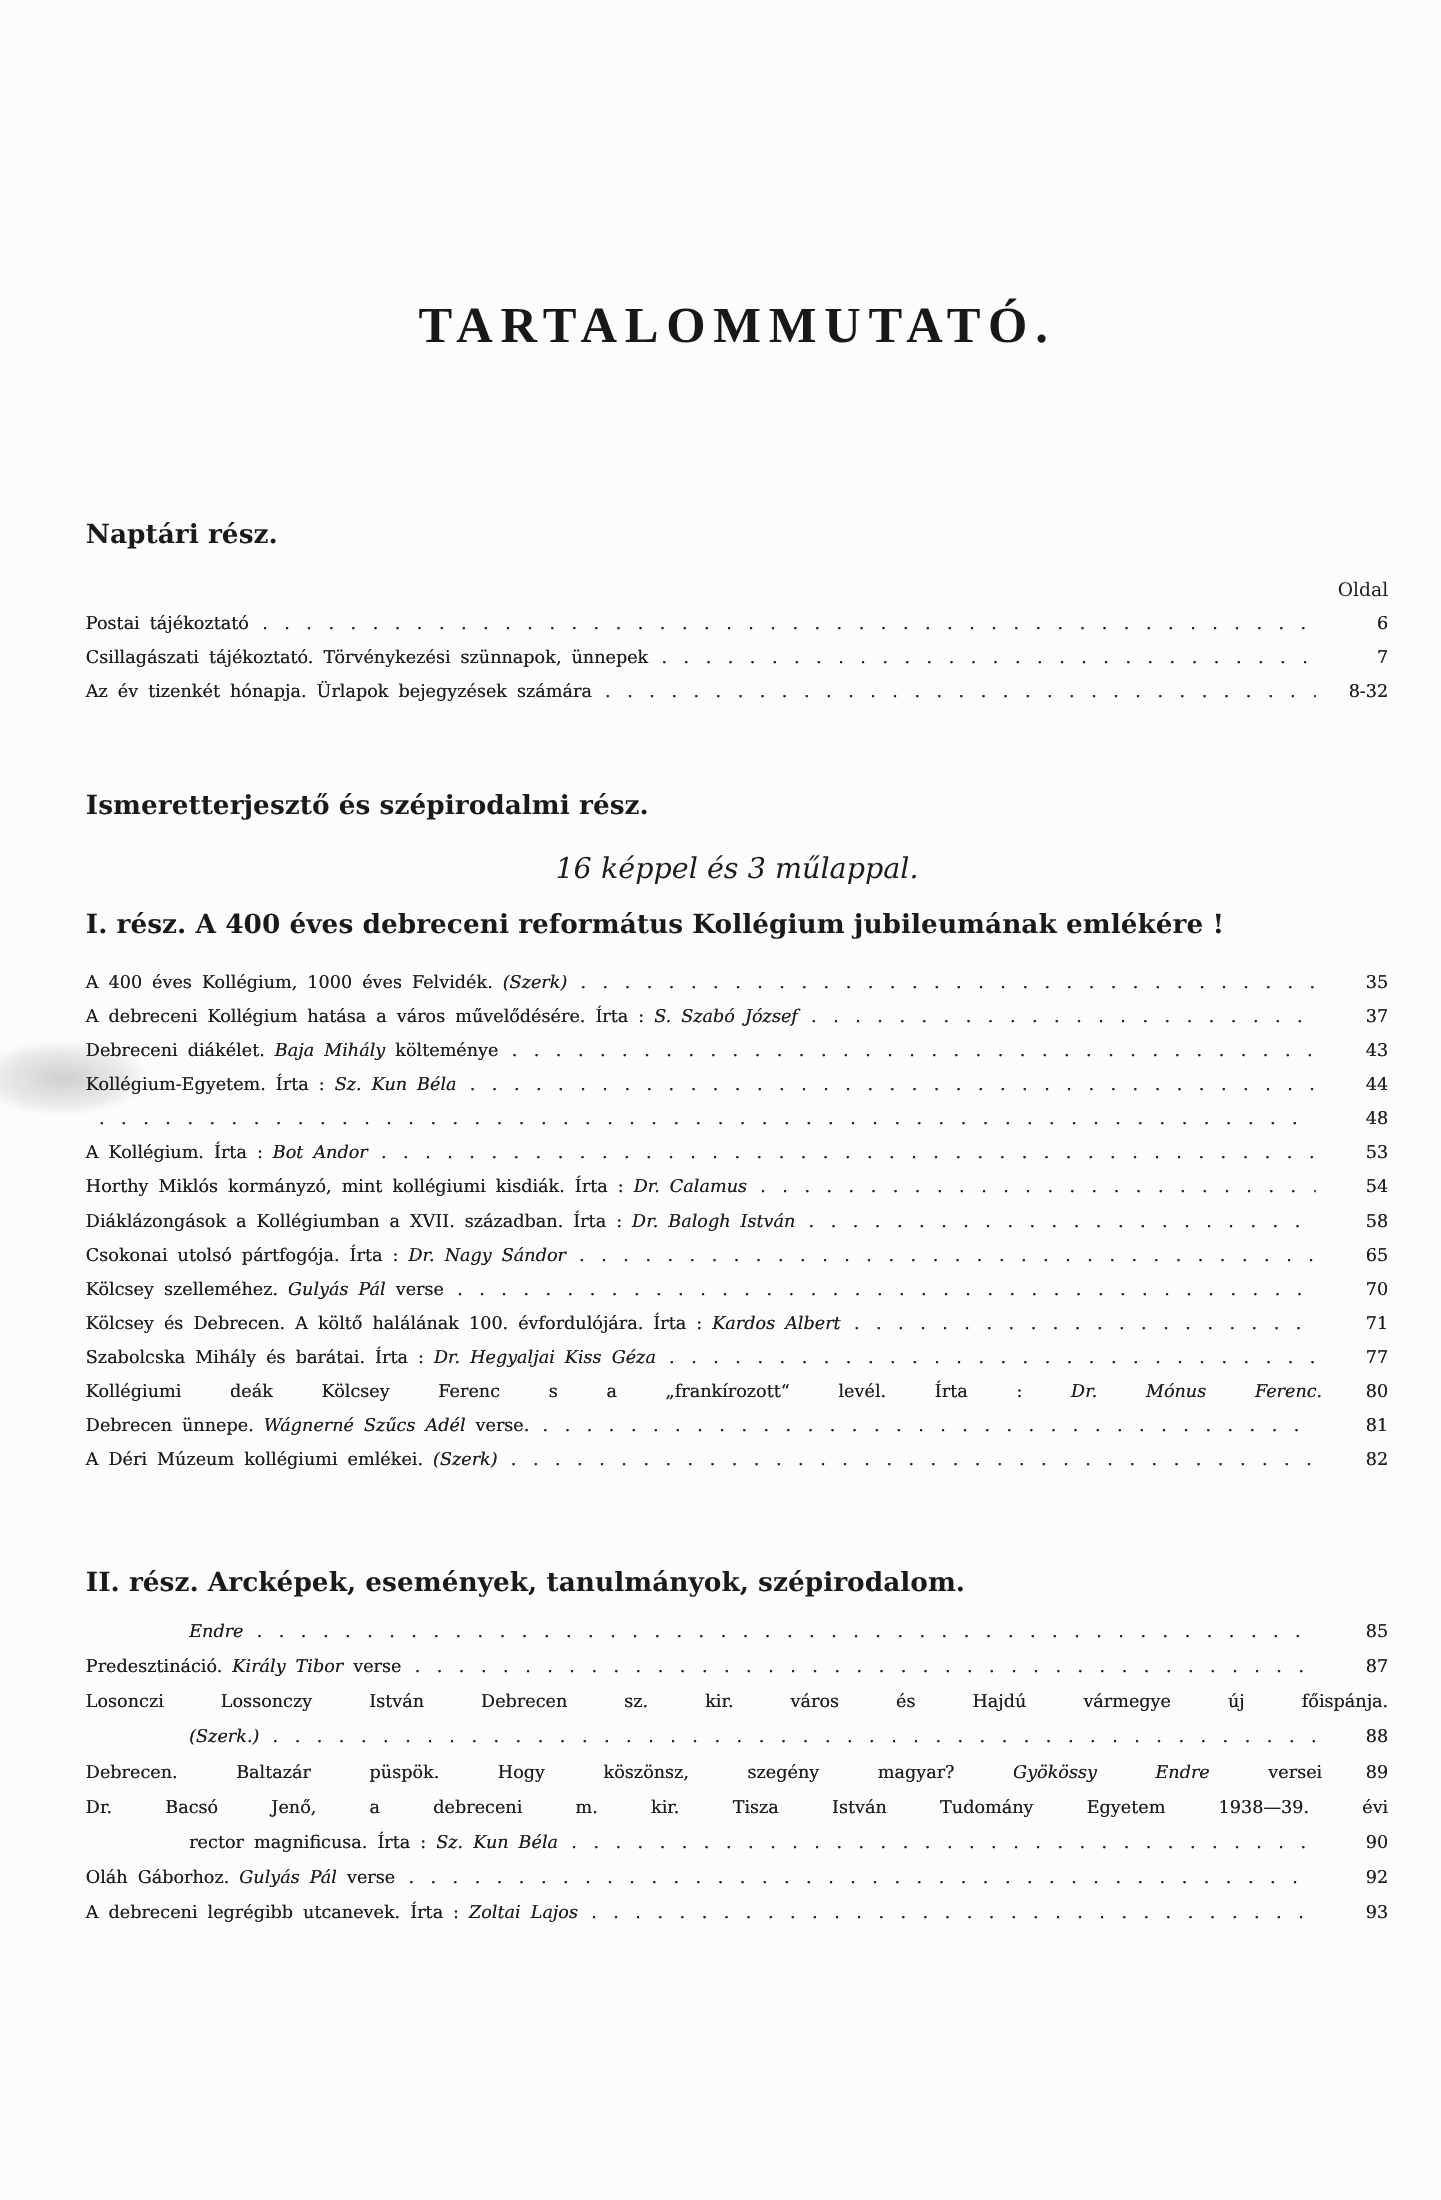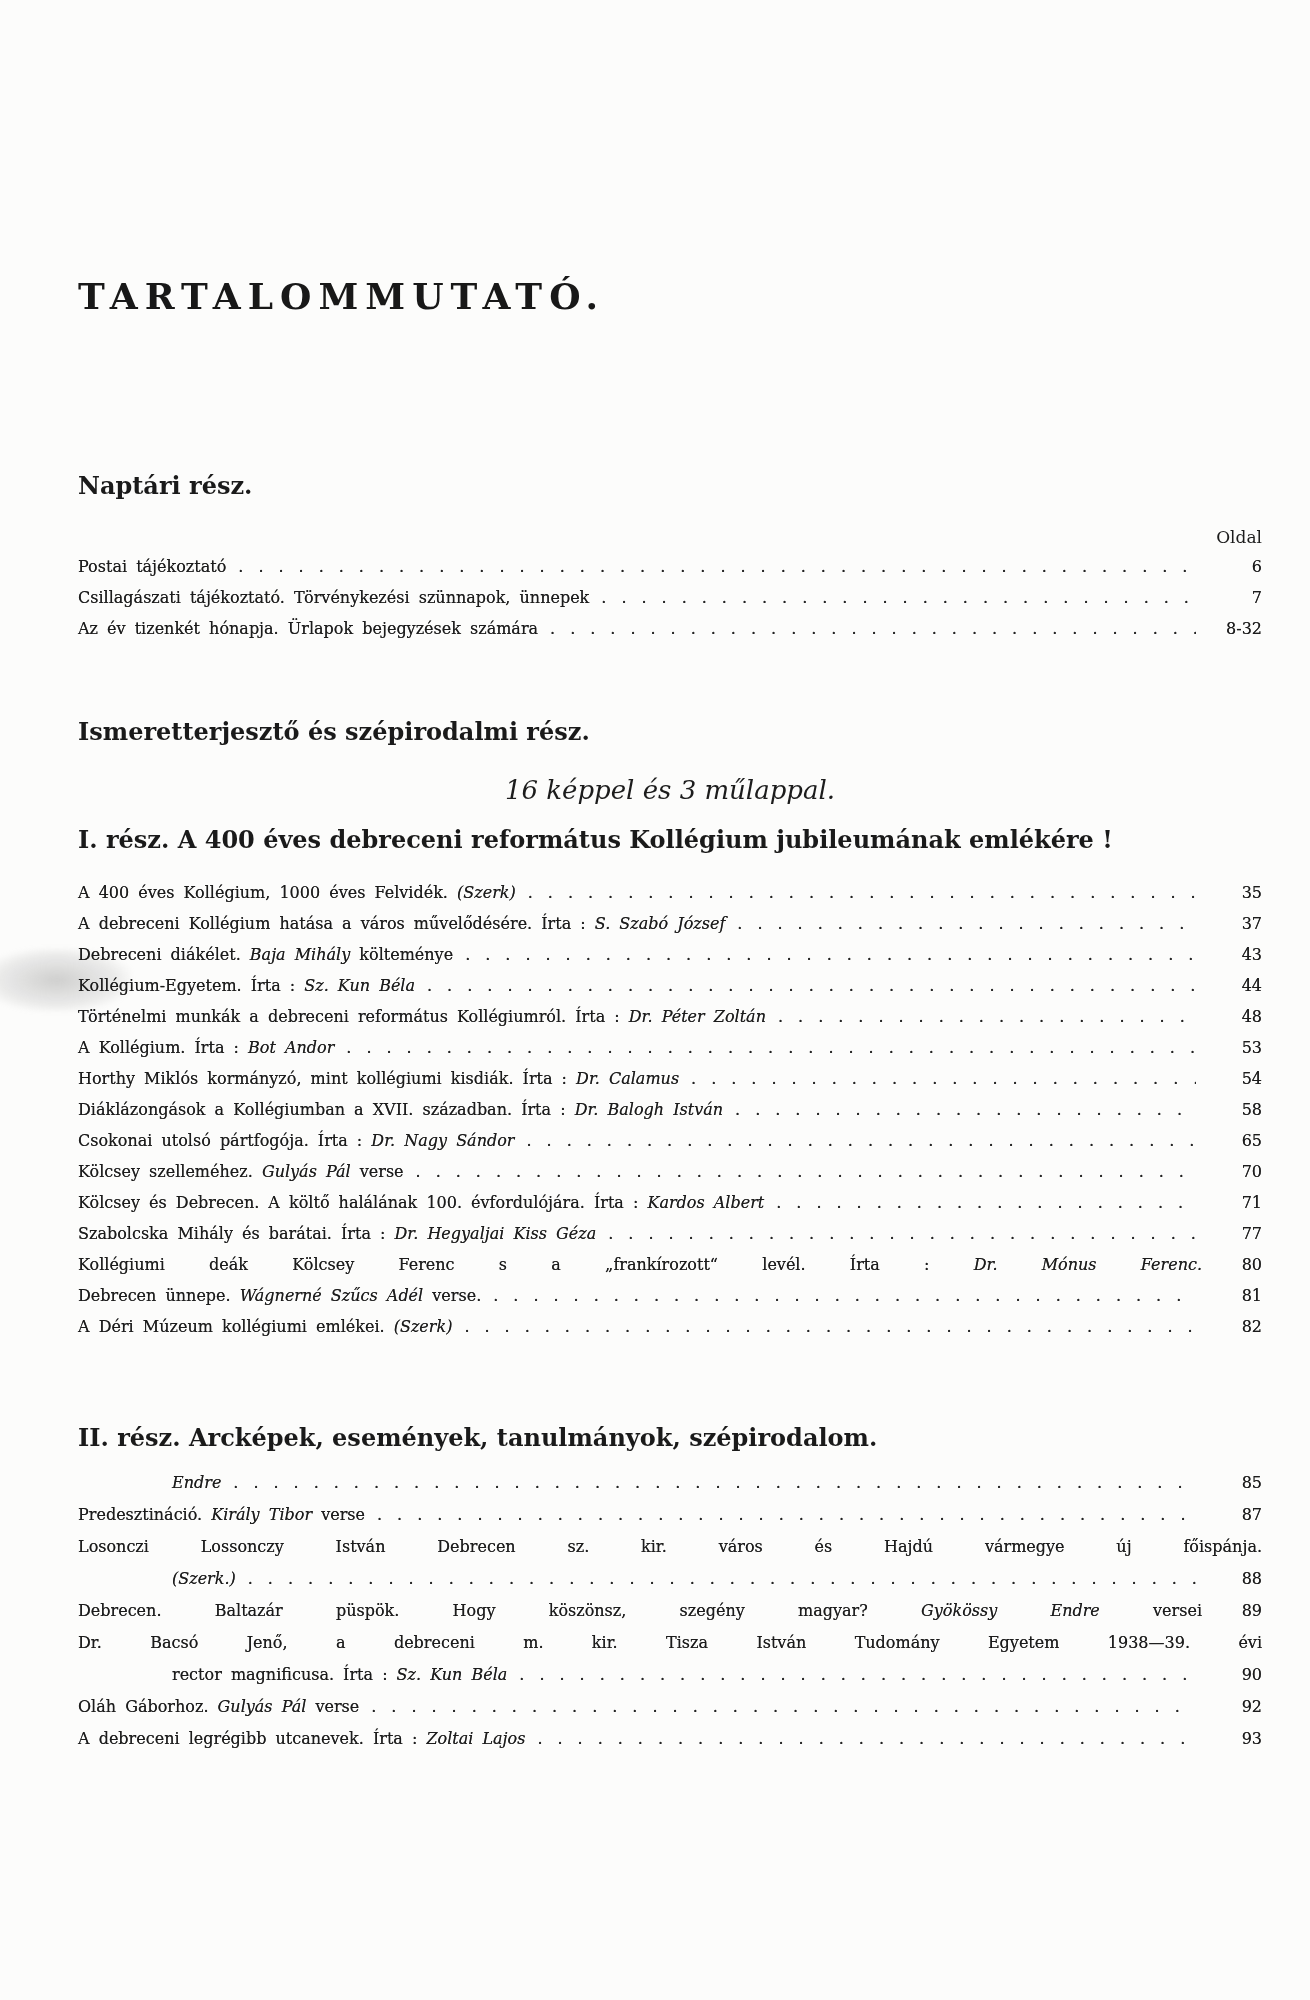--- a/index.html
+++ b/index.html
@@ -16,26 +16,27 @@
     overflow: hidden;
     font-family: "DejaVu Serif", "Liberation Serif", serif;
     color: #1c1c1c;
   }
   .content {
     position: relative;
     padding: 0 48px 0 78px; 
   }
   .doc-title {
     margin-top: 268px;
-    text-align: left;
-    font-size: 36px;
+    text-align: center;
+    font-size: 46px;
     font-weight: bold;
     letter-spacing: 7px;
     line-height: 56px;
     color: #181818;
+    font-family: Liberation Serif, serif;
   }
   .section-heading {
     text-align: left;
     font-weight: bold;
     font-size: 24px;
     line-height: 27px;
     color: #1a1a1a;
   }
   .h-naptari   { margin-top: 148px; }
   .h-ismeret   { margin-top: 74px; }
@@ -155,21 +156,20 @@
           <span class="toc-text"><span>Debreceni diákélet. </span><span class="it">Baja Mihály</span><span> költeménye</span></span>
           <span class="toc-leader"><span class="dots">................................................................................</span></span>
           <span class="toc-page">43</span>
         </div>
         <div class="toc-row">
           <span class="toc-text"><span>Kollégium-Egyetem. Írta : </span><span class="it">Sz. Kun Béla</span></span>
           <span class="toc-leader"><span class="dots">................................................................................</span></span>
           <span class="toc-page">44</span>
         </div>
         <div class="toc-row">
-          <span class="toc-text"><span>Történelmi munkák a debreceni református Kollégiumról. Írta : </span><span class="it">Dr. Péter Zoltán</span></span>
           <span class="toc-leader"><span class="dots">................................................................................</span></span>
           <span class="toc-page">48</span>
         </div>
         <div class="toc-row">
           <span class="toc-text"><span>A Kollégium. Írta : </span><span class="it">Bot Andor</span></span>
           <span class="toc-leader"><span class="dots">................................................................................</span></span>
           <span class="toc-page">53</span>
         </div>
         <div class="toc-row">
           <span class="toc-text"><span>Horthy Miklós kormányzó, mint kollégiumi kisdiák. Írta : </span><span class="it">Dr. Calamus</span></span>

